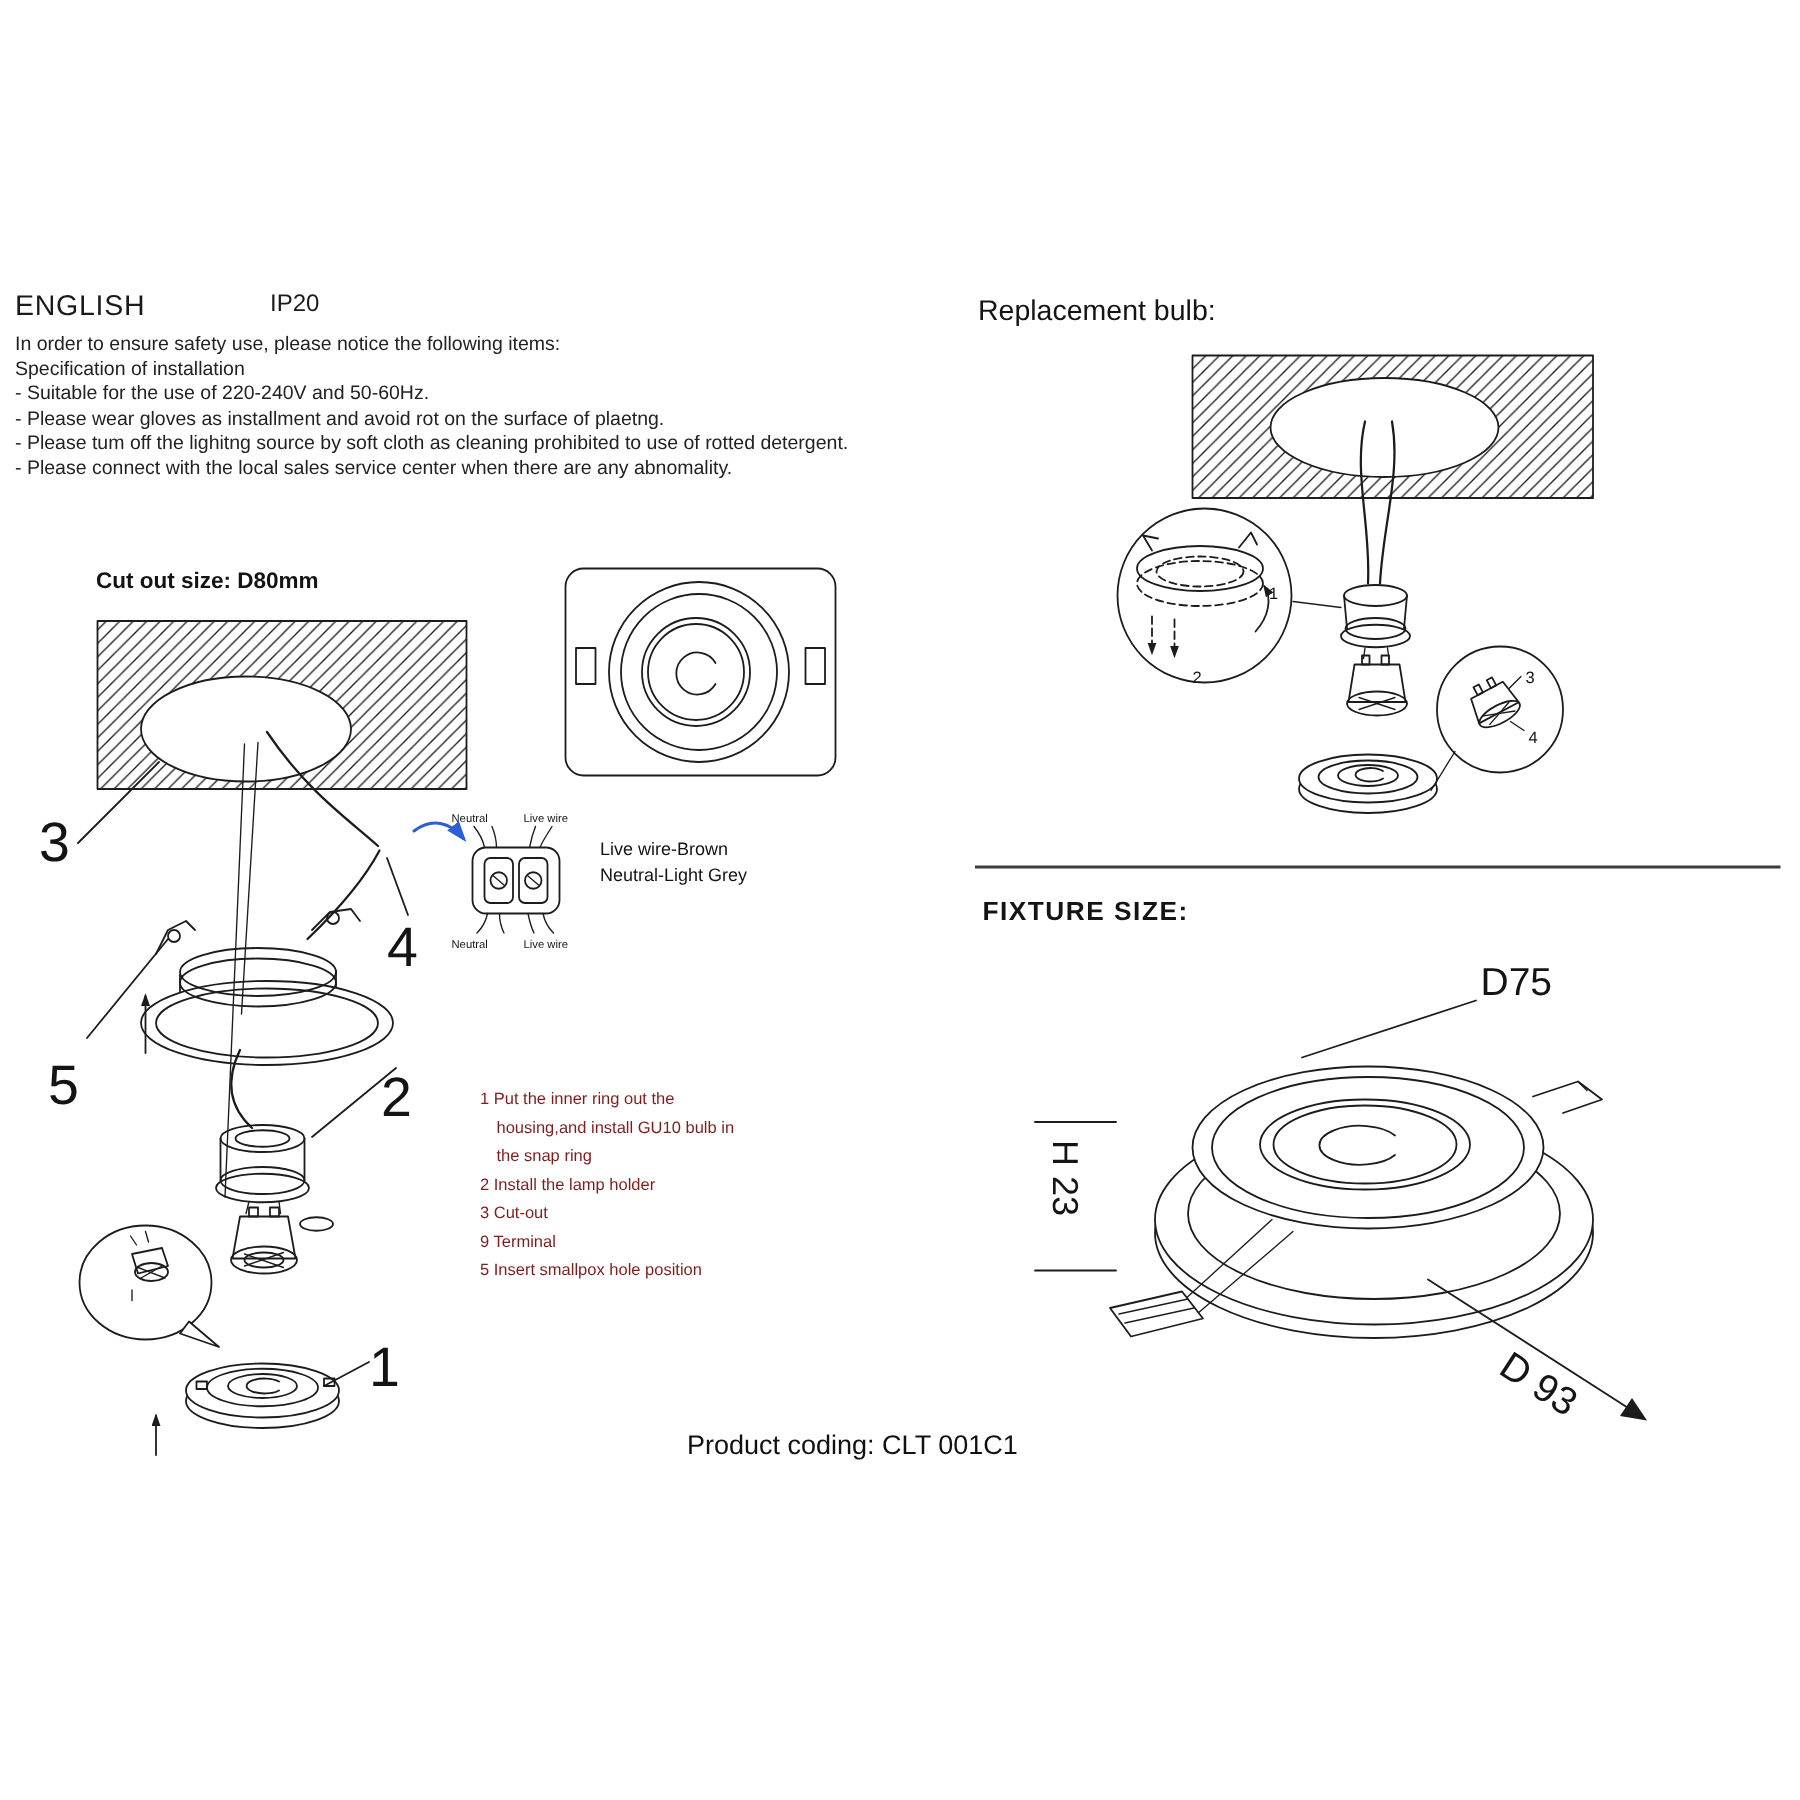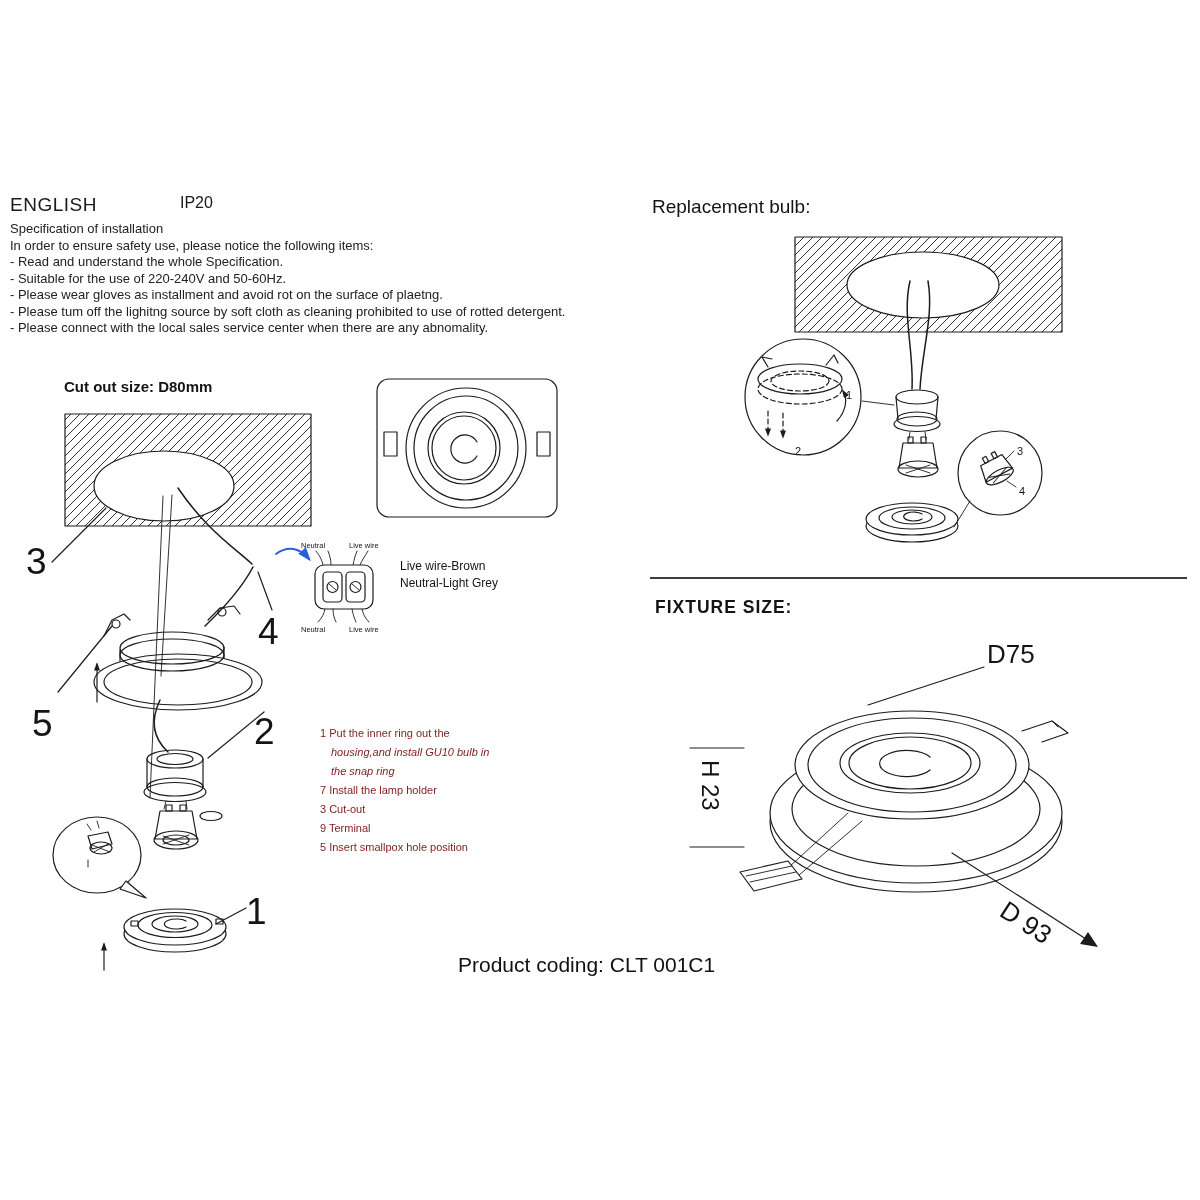--- a/index.html
+++ b/index.html
@@ -9,23 +9,23 @@
     font-family:"Liberation Sans", sans-serif;
     color:#1a1a1a;
     position:relative;
     overflow:hidden;
   }
   .abs { position:absolute; }
   .hdr-lang { font-size:19px; letter-spacing:0.5px; }
   .hdr-ip { font-size:16px; }
   .spec { font-size:13px; line-height:16.5px; color:#222; white-space:nowrap; }
   .steps { font-size:11px; line-height:19px; color:#7f1d1d; white-space:nowrap; }
-  .steps .ind { padding-left:11px;font-style:italic; }
+  .steps .ind { padding-left:11px; }
   .divider { border-top:2px solid #3c3c3c; height:0; }
-  .coding { font-size:21px; color:#111; }
+  .coding { font-size:18px; color:#111; }
 
   
   .draw line, .draw path, .draw rect, .draw circle,
   .draw ellipse, .draw polyline, .draw polygon {
     stroke:#1c1c1c; stroke-width:1.2; fill:none;
     stroke-linejoin:round; stroke-linecap:round;
   }
   .draw .fw { fill:#ffffff; }
   .draw .fhl { fill:url(#hatchL); }
   .draw .fhr { fill:url(#hatchR); }
@@ -42,23 +42,22 @@
 </style>
 </head>
 <body>
 
 <div style="width:1200px;height:1200px;position:relative;">
 
   <span class="abs hdr-lang" style="left:10px;top:194px;">ENGLISH</span>
   <span class="abs hdr-ip" style="left:180px;top:194px;">IP20</span>
 
   <div class="abs spec" style="left:10px;top:221px;">
+    <div>In order to ensure safety use, please notice the following items:</div>
     <div>Specification of installation</div>
-    <div>In order to ensure safety use, please notice the following items:</div>
-    <div>- Read and understand the whole Specification.</div>
     <div>- Suitable for the use of 220-240V and 50-60Hz.</div>
     <div>- Please wear gloves as installment and avoid rot on the surface of plaetng.</div>
     <div>- Please tum off the lighitng source by soft cloth as cleaning prohibited to use of rotted detergent.</div>
     <div>- Please connect with the local sales service center when there are any abnomality.</div>
   </div>
 
   <svg class="abs draw" style="left:0;top:368px;" width="630" height="632" viewBox="0 0 630 632">
     <defs>
       <pattern id="hatchL" patternUnits="userSpaceOnUse" width="9" height="9">
         <path class="thin" d="M-1,10 L10,-1 M-1,1 L1,-1 M8,10 L10,8"></path>
@@ -194,21 +193,21 @@
       <circle cx="464" cy="80" r="36"></circle>
       <circle cx="464" cy="80" r="32"></circle>
       <path d="M 477 74 A 14 14 0 1 0 477 88"></path>
     </g>
   </svg>
 
   <div class="abs steps" style="left:320px;top:724px;">
     <div>1 Put the inner ring out the</div>
     <div class="ind">housing,and install GU10 bulb in</div>
     <div class="ind">the snap ring</div>
-    <div>7 Install the lamp holder</div>
+    <div>2 Install the lamp holder</div>
     <div>3 Cut-out</div>
     <div>9 Terminal</div>
     <div>5 Insert smallpox hole position</div>
   </div>
 
   <svg class="abs draw" style="left:640px;top:185px;" width="560" height="392" viewBox="0 0 560 392">
     <defs>
       <pattern id="hatchR" patternUnits="userSpaceOnUse" width="9" height="9">
         <path class="thin" d="M-1,10 L10,-1 M-1,1 L1,-1 M8,10 L10,8"></path>
       </pattern>

